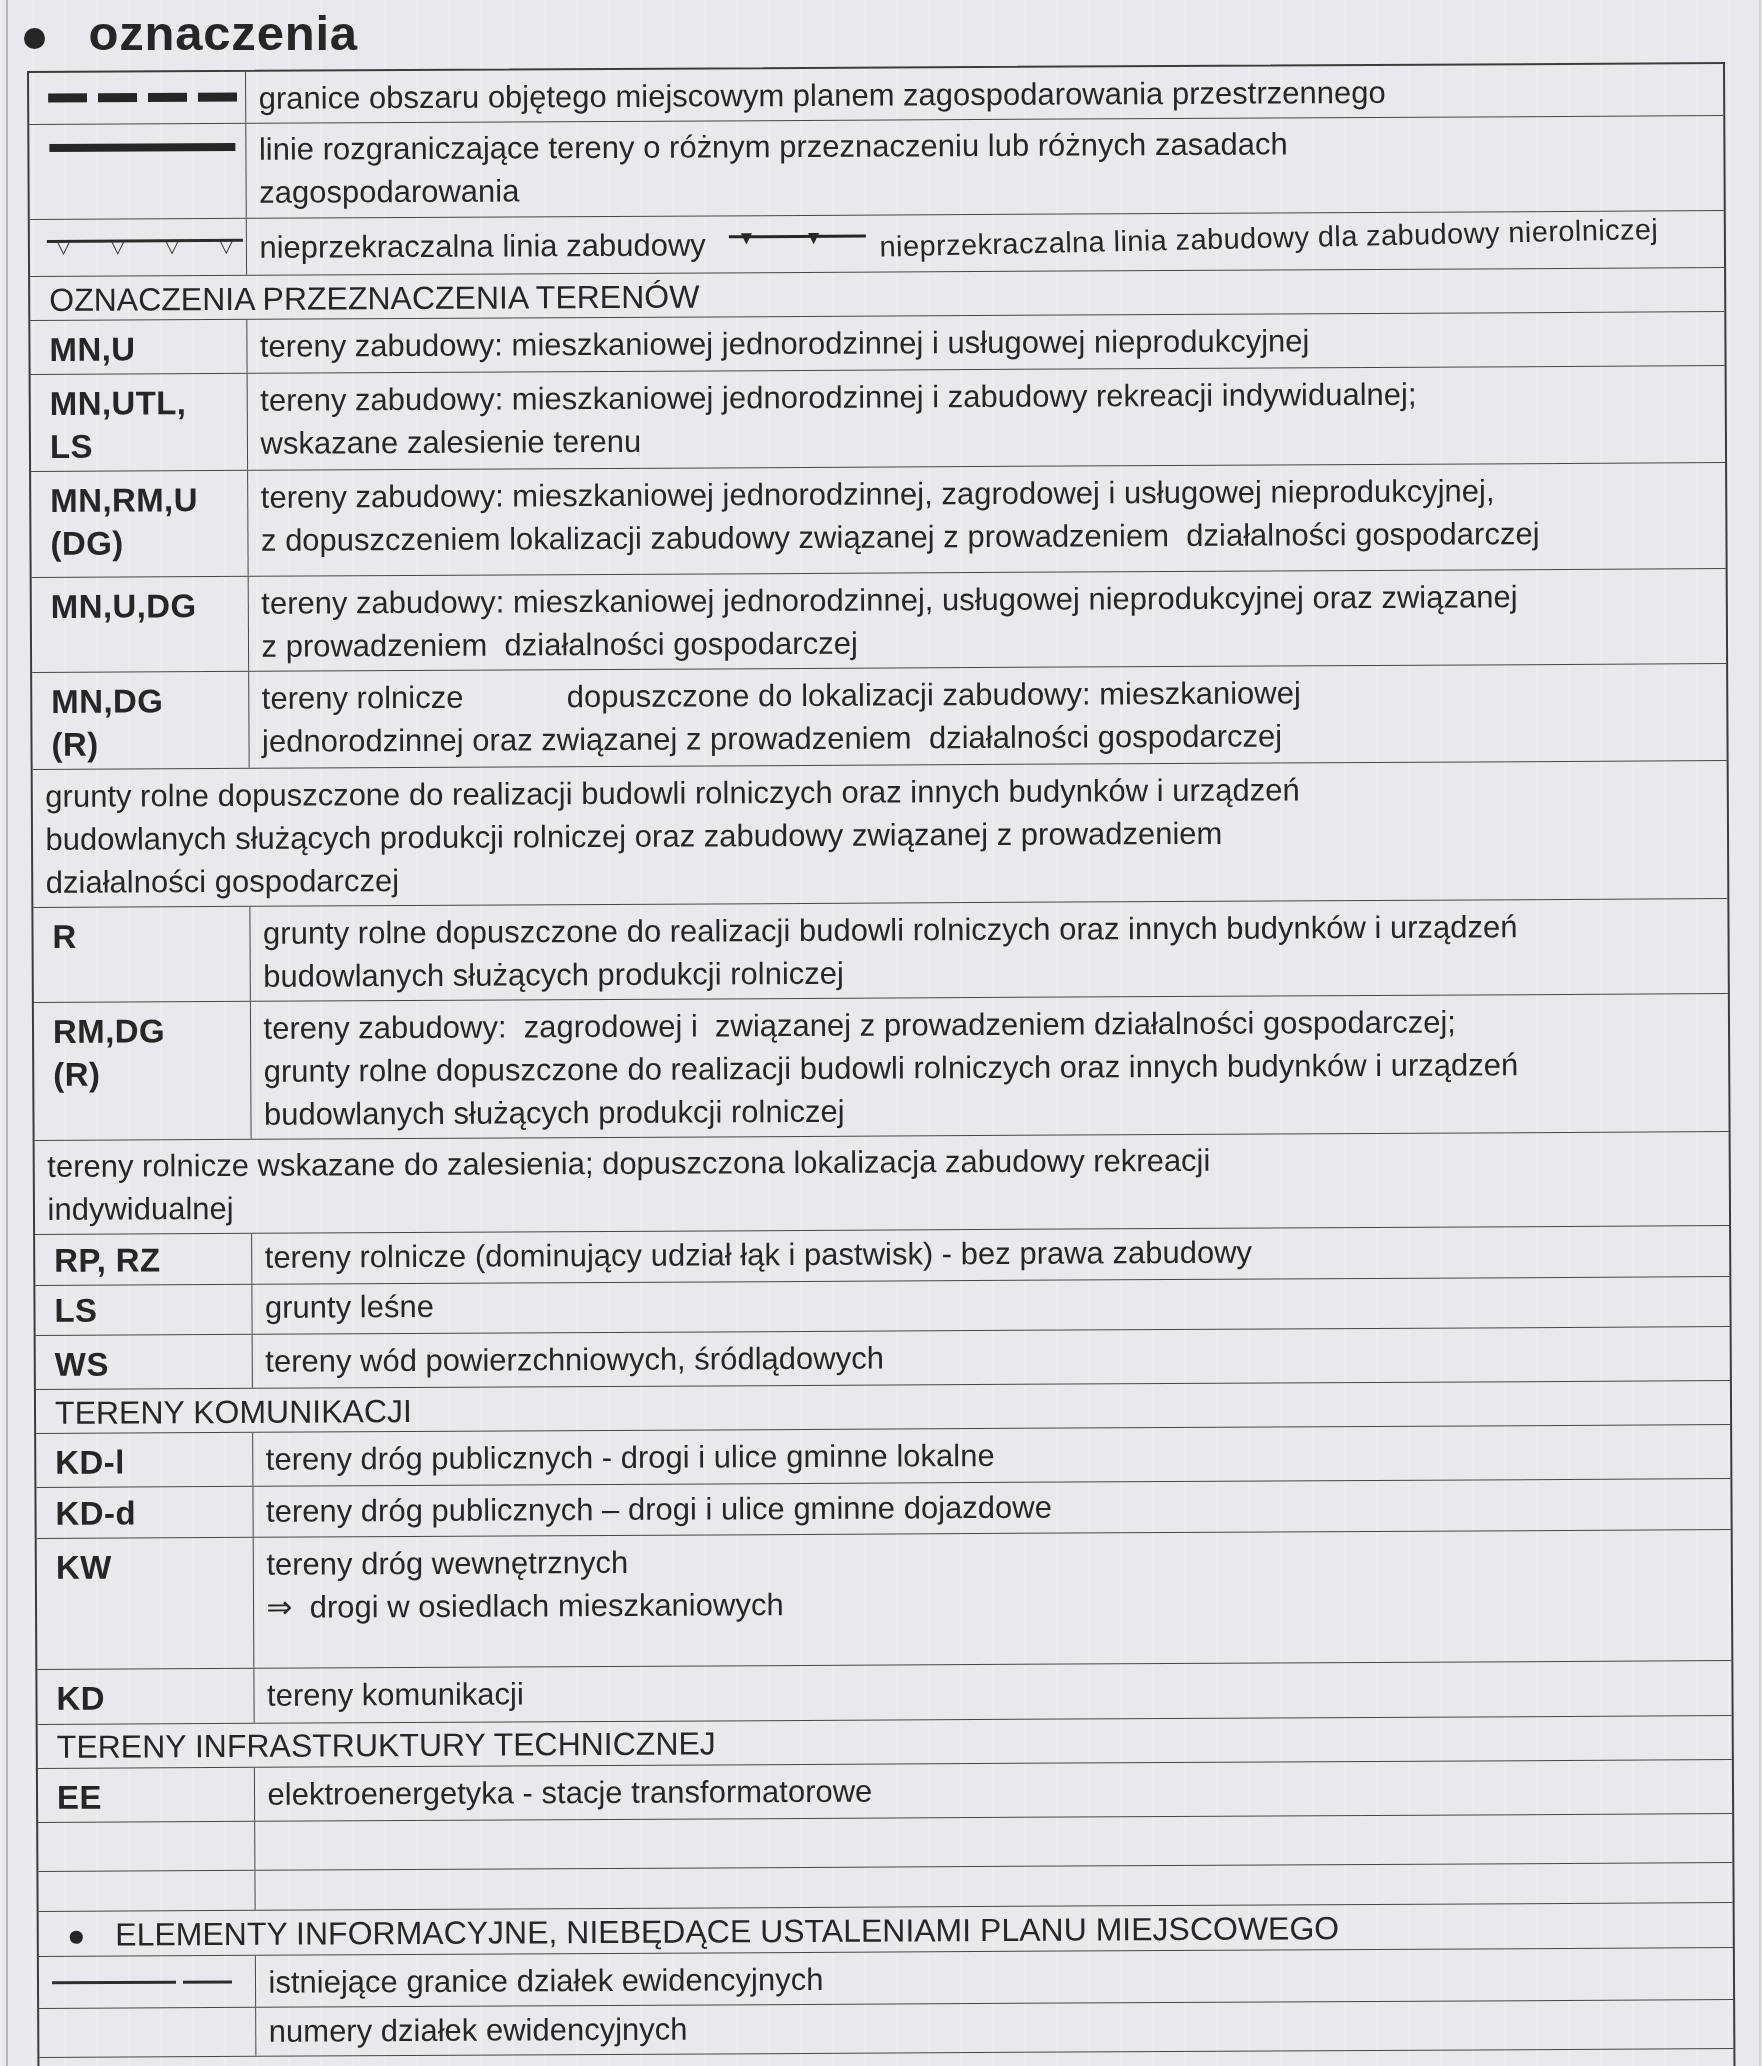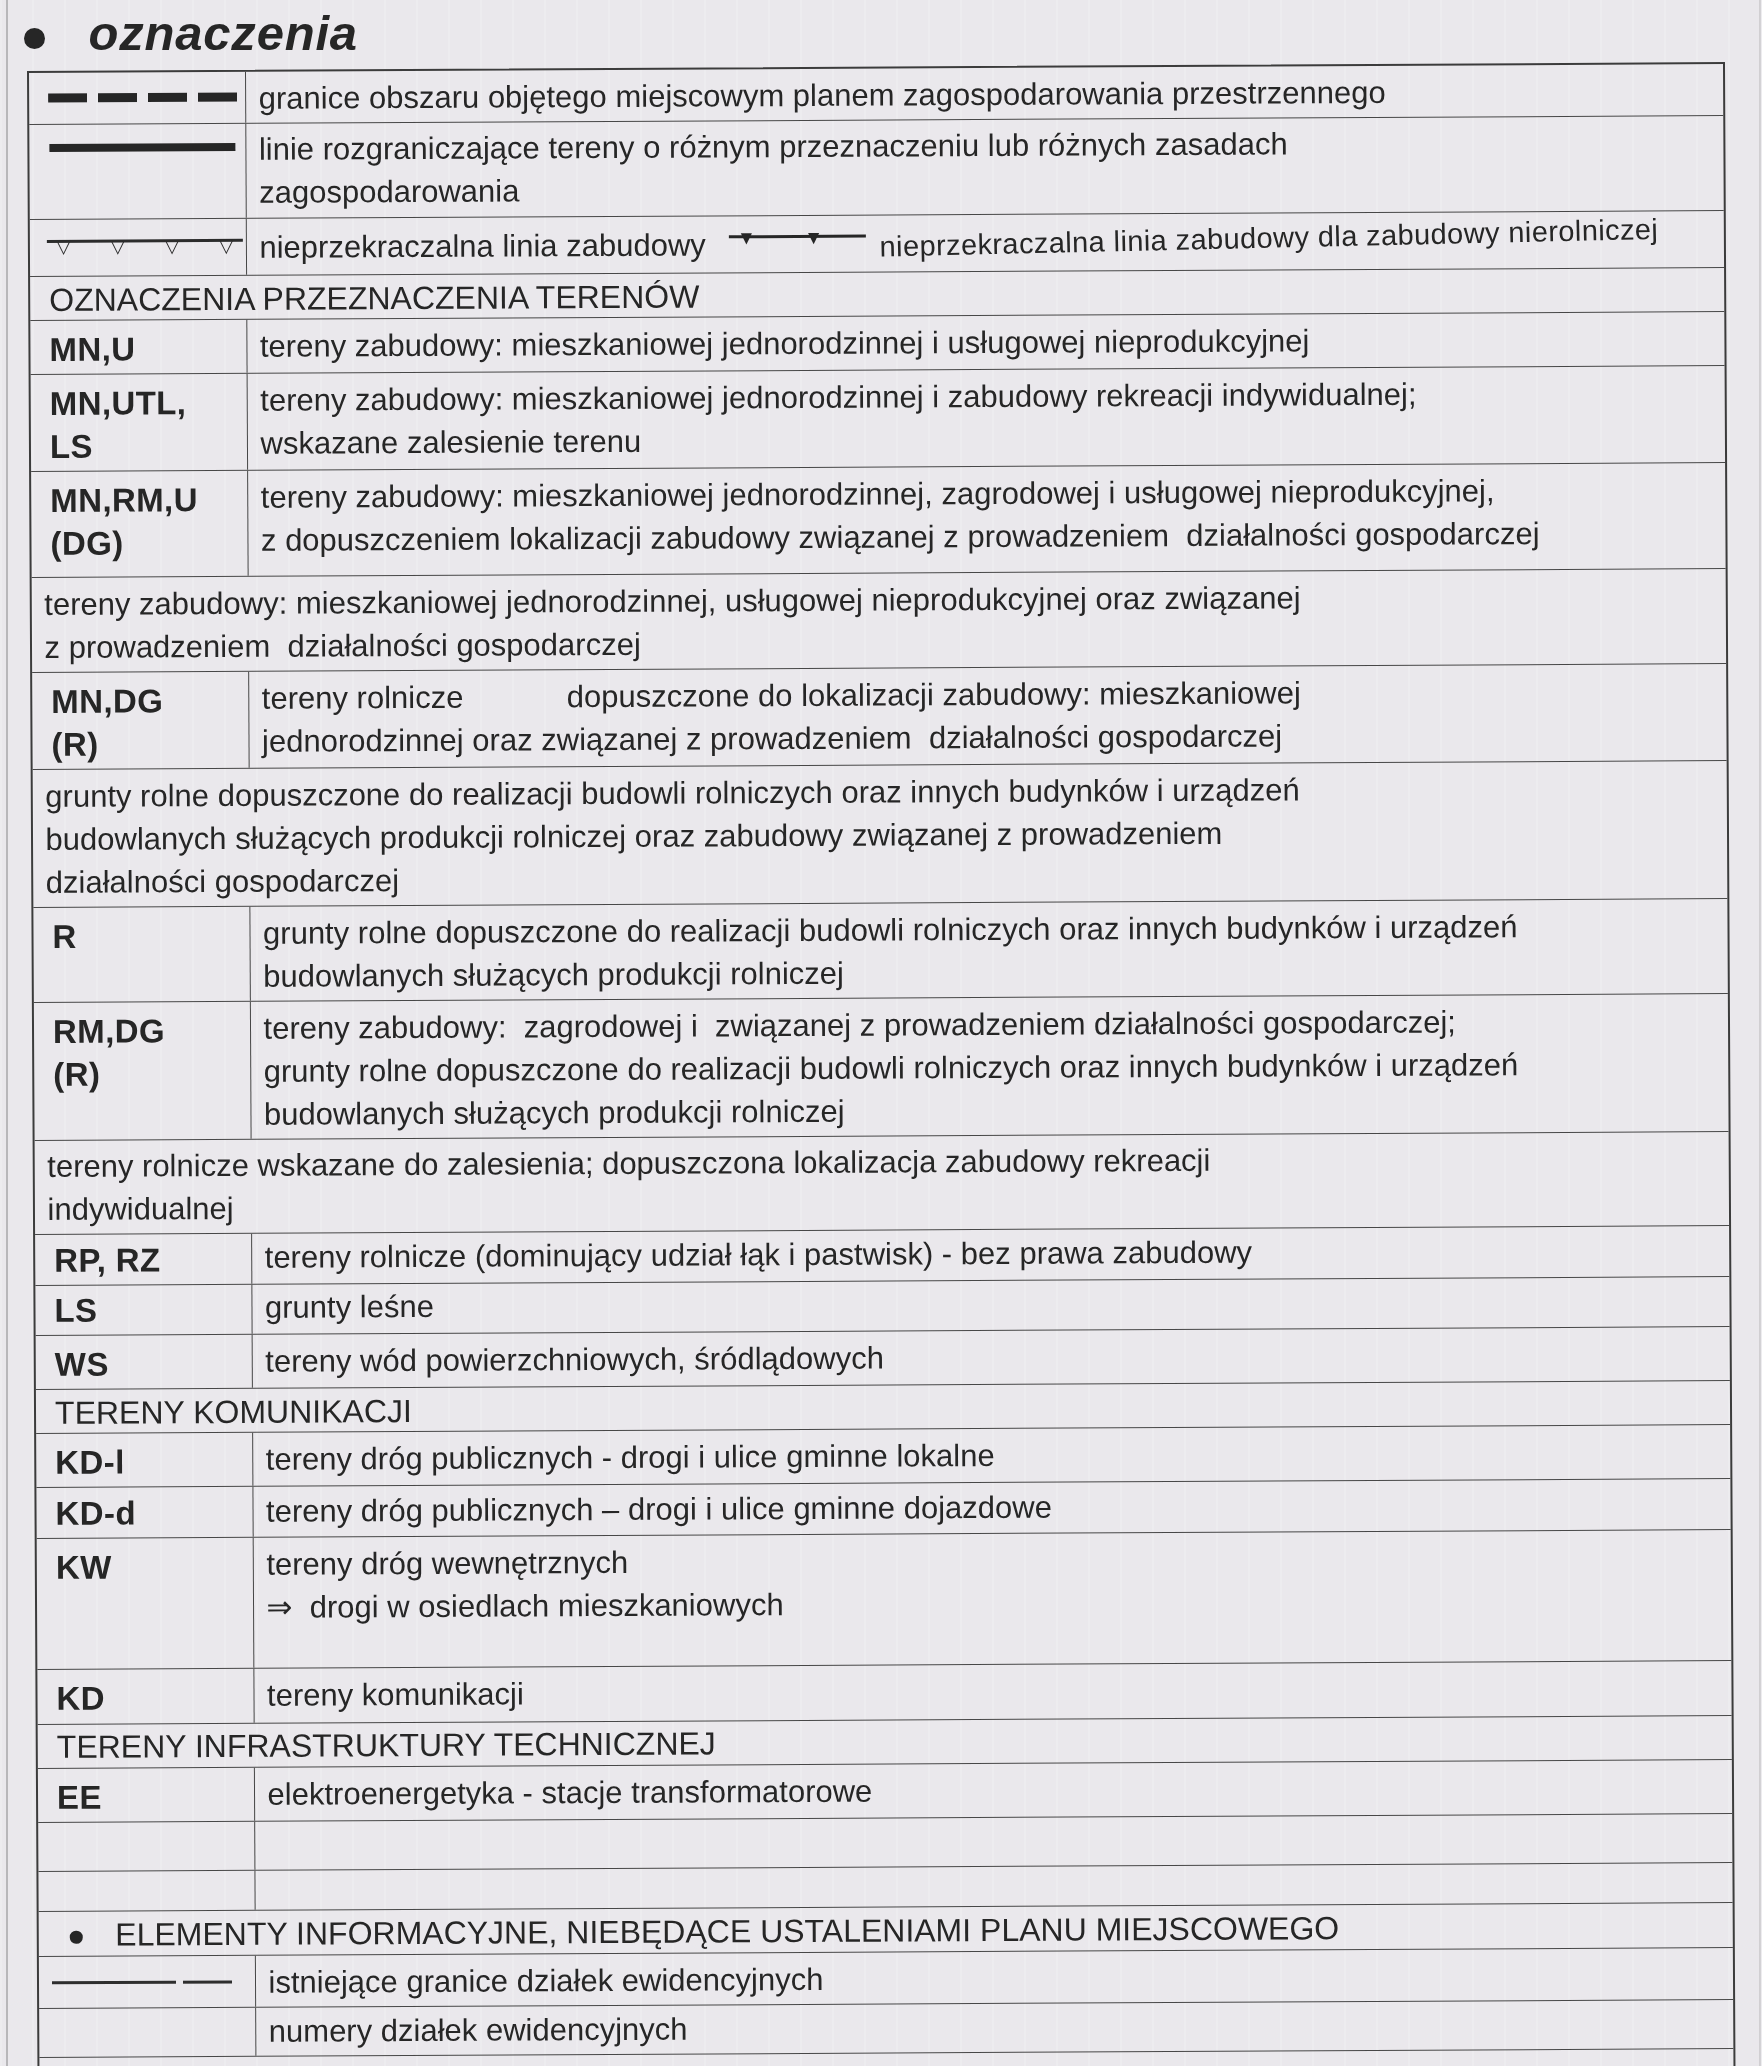--- a/index.html
+++ b/index.html
@@ -6,21 +6,21 @@
   body{
     width:1763px;height:2066px;position:relative;overflow:hidden;
     background:#eae8ec;
     background-image:repeating-linear-gradient(90deg, rgba(255,255,255,.16) 0 1.6px, rgba(0,0,0,0) 1.6px 32px);
     font-family:"Liberation Sans", sans-serif;
     color:#262626;
   }
   .page-edge{position:absolute;left:5.5px;top:0;width:2.3px;height:2066px;background:rgba(70,70,70,.30);}
   .page-edge-r{position:absolute;right:2.3px;top:0;width:1.6px;height:2066px;background:rgba(70,70,70,.15);}
 
-  .title{position:absolute;left:23.5px;top:4.7px;display:flex;align-items:center;font-style:italic;}
+  .title{position:absolute;left:23.5px;top:4.7px;display:flex;align-items:center;}
   .title .dot{width:21px;height:21px;border-radius:50%;background:#262626;margin:11px 44px 0 0;}
   .title .txt{font-size:49px;font-weight:bold;letter-spacing:0.8px;}
 
   .legend{
     position:absolute;left:27px;top:71px;width:1698px;box-sizing:border-box;
     border:2.3px solid #3c3c3c;
     transform:rotate(-0.3deg);transform-origin:0 0;
   }
   .row{display:flex;border-bottom:1.6px solid #474747;box-sizing:border-box;}
   .row:last-child{border-bottom:none;}
@@ -111,20 +111,21 @@
   </div>
 
   <div class="row" style="min-height:106px">
     <div class="code">MN,RM,U
 (DG)</div>
     <div class="desc">tereny zabudowy: mieszkaniowej jednorodzinnej, zagrodowej i usługowej nieprodukcyjnej,
 z dopuszczeniem lokalizacji zabudowy związanej z prowadzeniem  działalności gospodarczej</div>
   </div>
 
   <div class="row" style="min-height:91px">
+    <div class="code">MN,U,DG</div>
     <div class="desc">tereny zabudowy: mieszkaniowej jednorodzinnej, usługowej nieprodukcyjnej oraz związanej
 z prowadzeniem  działalności gospodarczej</div>
   </div>
 
   <div class="row" style="min-height:92px">
     <div class="code">MN,DG
 (R)</div>
     <div class="desc">tereny rolnicze            dopuszczone do lokalizacji zabudowy: mieszkaniowej
 jednorodzinnej oraz związanej z prowadzeniem  działalności gospodarczej</div>
   </div>

